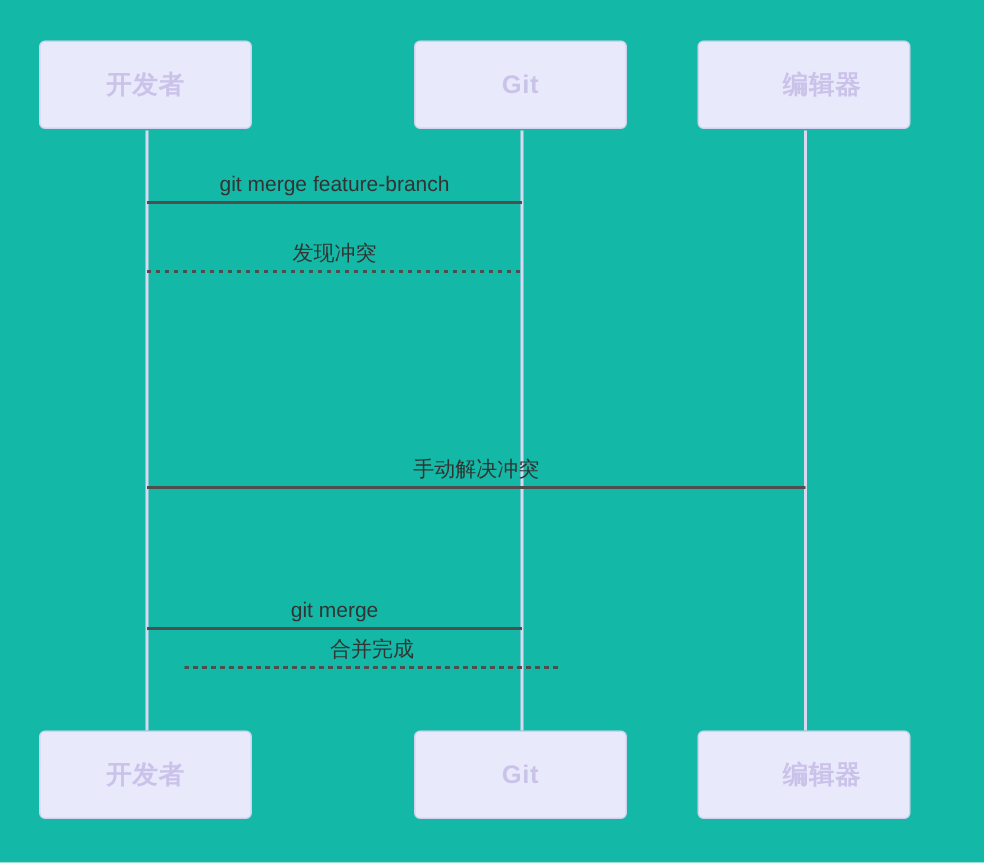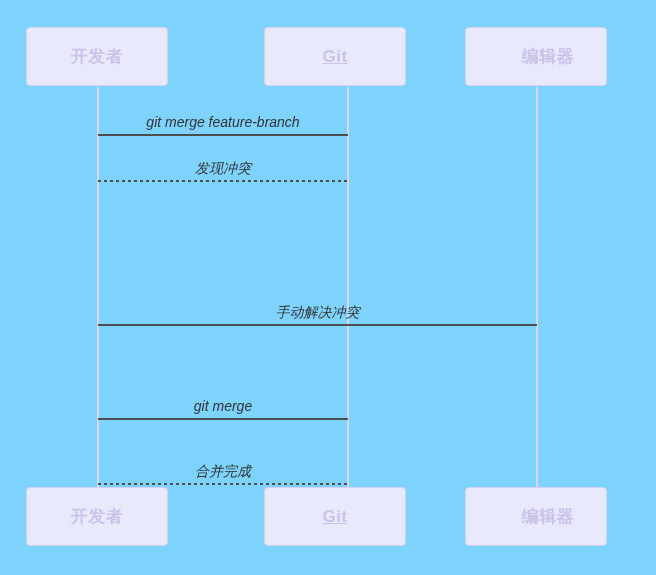--- a/index.html
+++ b/index.html
@@ -7,21 +7,21 @@
     padding: 0;
     background: #ffffff;
   }
   body {
     font-family: "Liberation Sans", "DejaVu Sans", sans-serif;
   }
   .canvas {
     position: relative;
     width: 656px;
     height: 575px;
-    background: #7dd3fc;
+    background: #14b8a6;
     overflow: hidden;
   }
   
   .actor-box {
     position: absolute;
     width: 142px;
     height: 59px;
     background: #E9E9FC;
     border: 1px solid #D2D2F0;
     border-radius: 4px;
@@ -30,37 +30,36 @@
     justify-content: center;
     font-size: 17px;
     font-weight: bold;
     color: #CBC2E9;
     letter-spacing: 0.5px;
     box-sizing: border-box;
   }
   .actor-row-top .actor-box { top: 27px; }
   .actor-row-bottom .actor-box { top: 487px; }
   .actor-a { left: 26px; }
-  .actor-b { left: 264px; text-decoration: underline; }
+  .actor-b { left: 276px; }
   .actor-c { left: 465px; padding-left: 24px; }
   
   .lifeline {
     position: absolute;
     top: 87px;
     width: 2px;
     height: 400px;
     background: #D9D7F2;
   }
   .lifeline-a { left: 97px; }
   .lifeline-b { left: 347px; }
   .lifeline-c { left: 536px; }
   
   .msg {
     position: absolute;
-    font-style: italic;
   }
   .msg-text {
     height: 20px;
     line-height: 20px;
     text-align: center;
     font-size: 14px;
     color: #333333;
     white-space: nowrap;
     padding-bottom: 2px;
   }
@@ -80,21 +79,21 @@
   
   .span-dev-git { left: 98px; width: 250px; }
   .span-dev-editor { left: 98px; width: 439px; }
   .m1 { top: 112px; }
   .m2 { top: 158px; }
   .m3 { top: 207px; }
   .m4 { top: 255px; }
   .m5 { top: 302px; }
   .m6 { top: 349px; }
   .m7 { top: 396px; }
-  .m8 { top: 461px; }
+  .m8 { top: 422px; margin-left: 25px; }
 </style>
 </head>
 <body>
 
 <div class="canvas">
 
   <div class="actor-row-top">
     <div class="actor-box actor-a">
       <span>开发者</span>
     </div>

